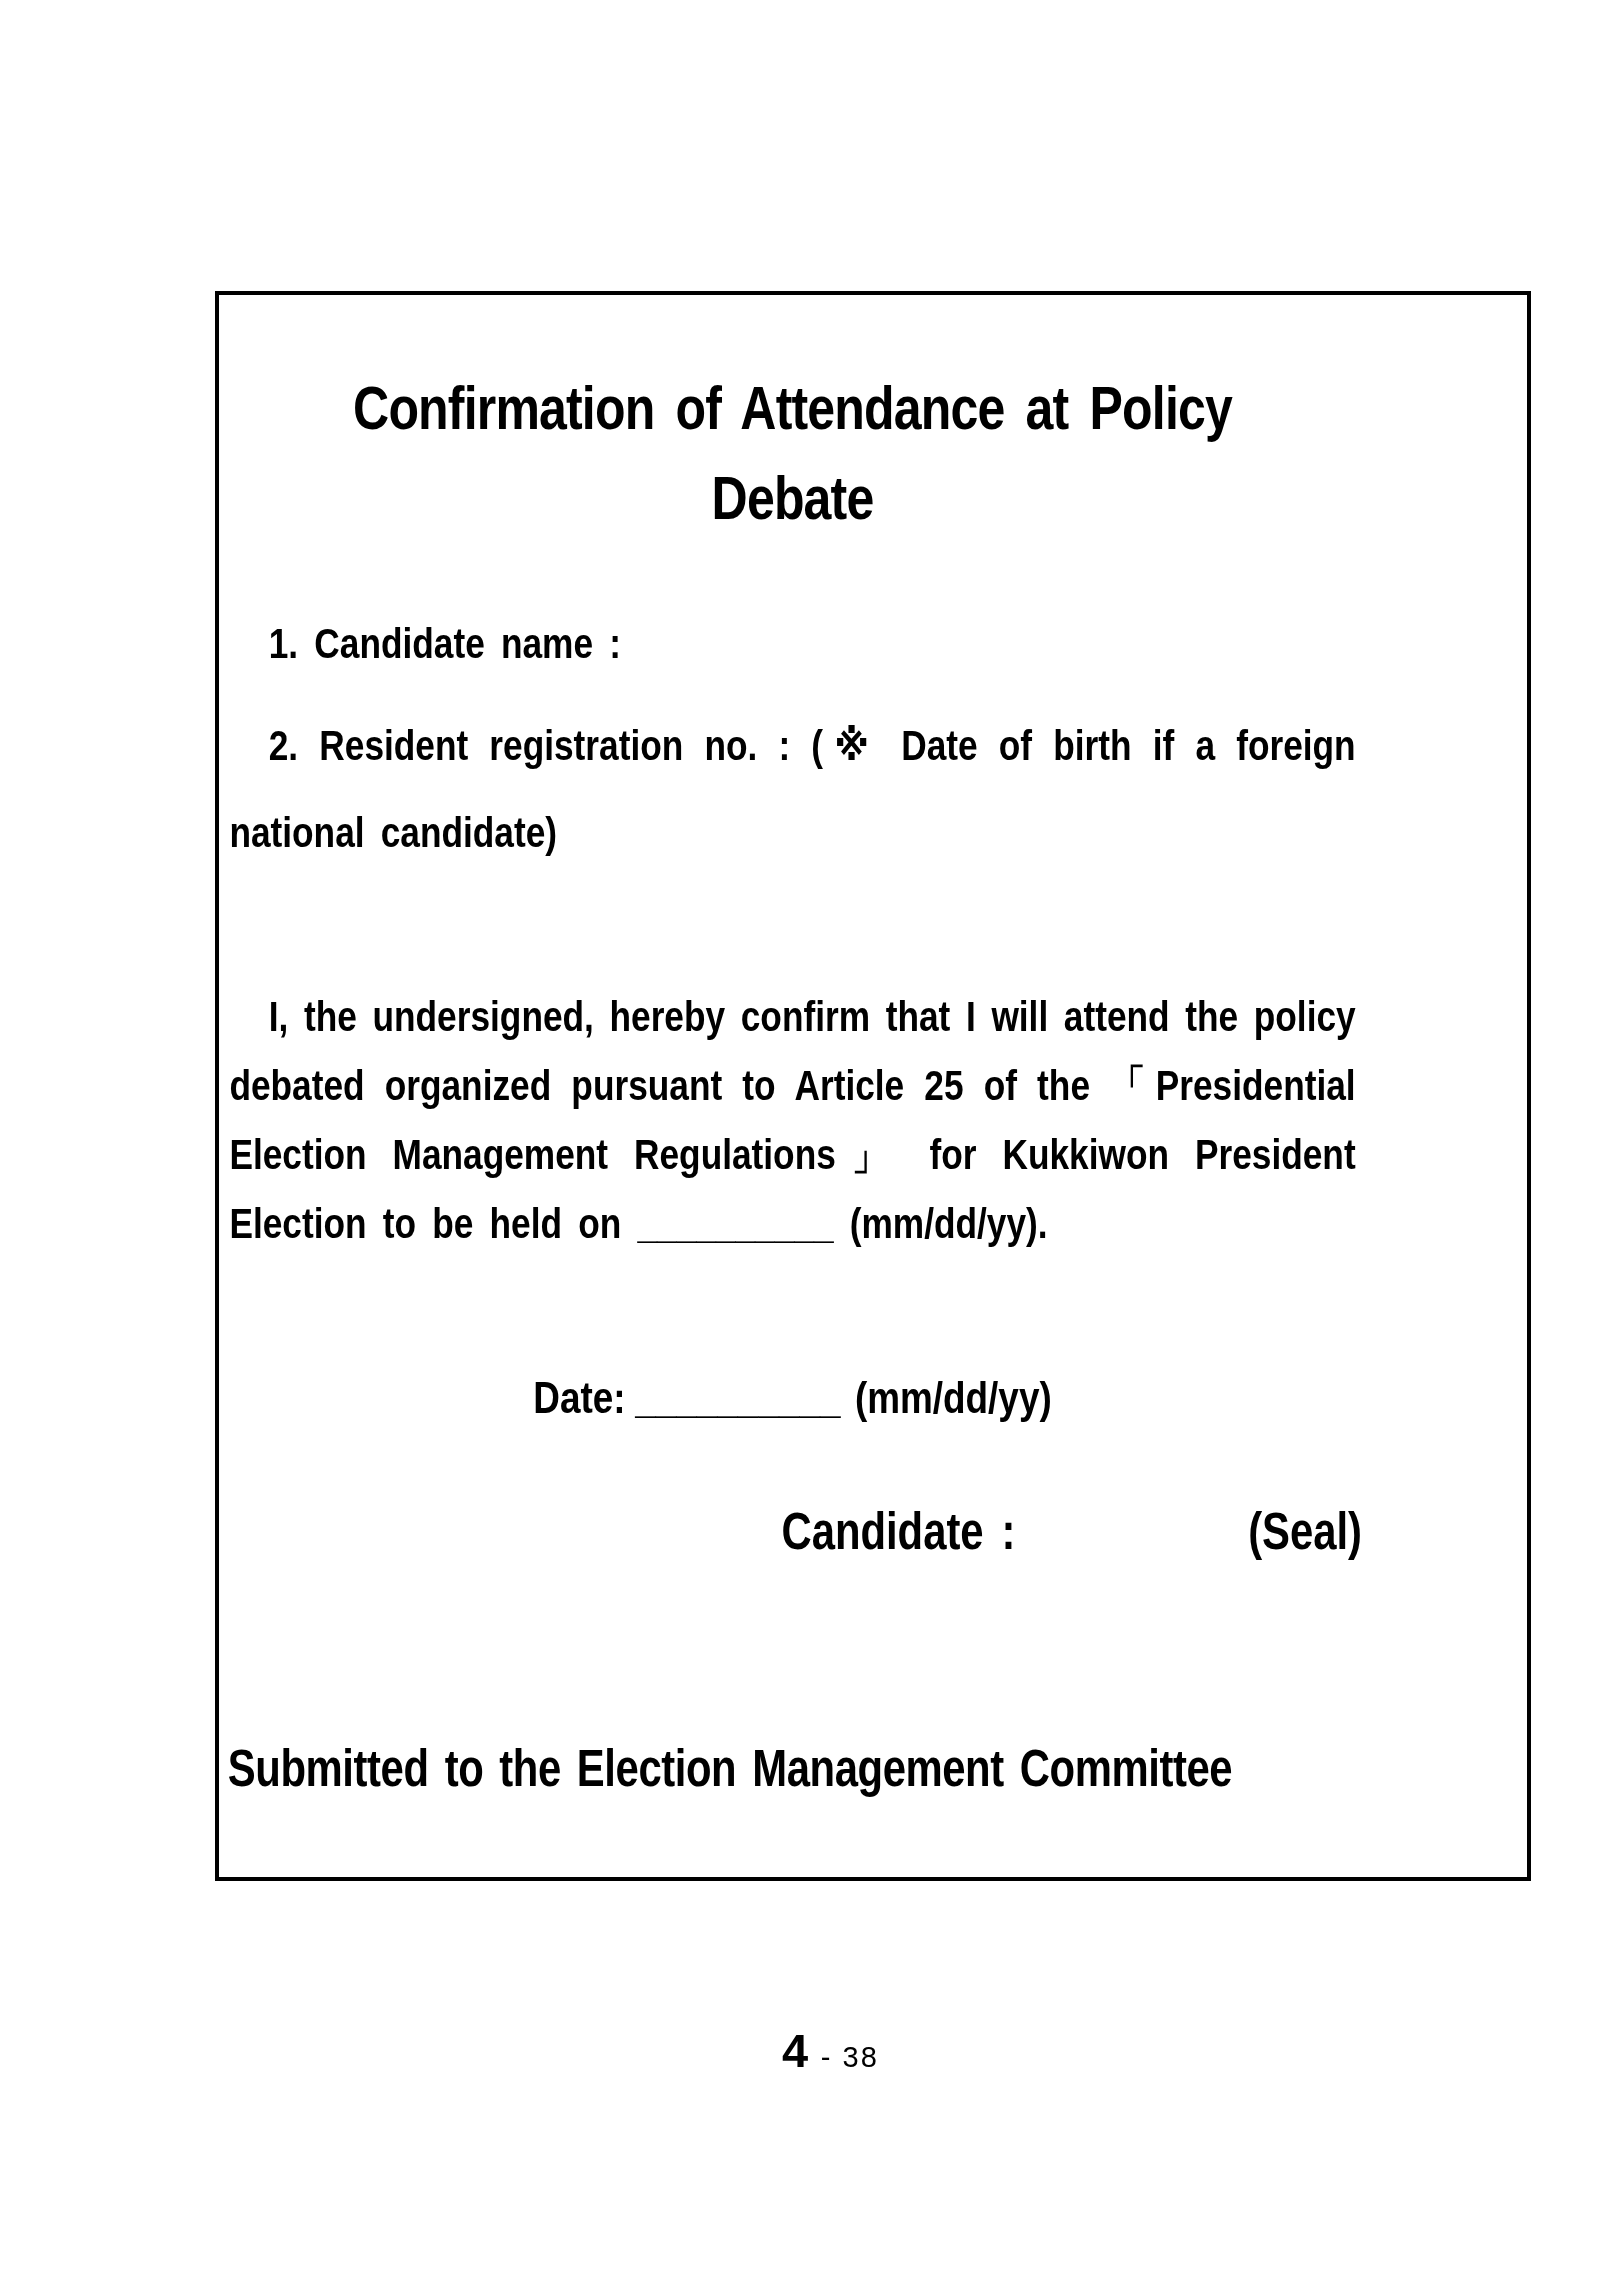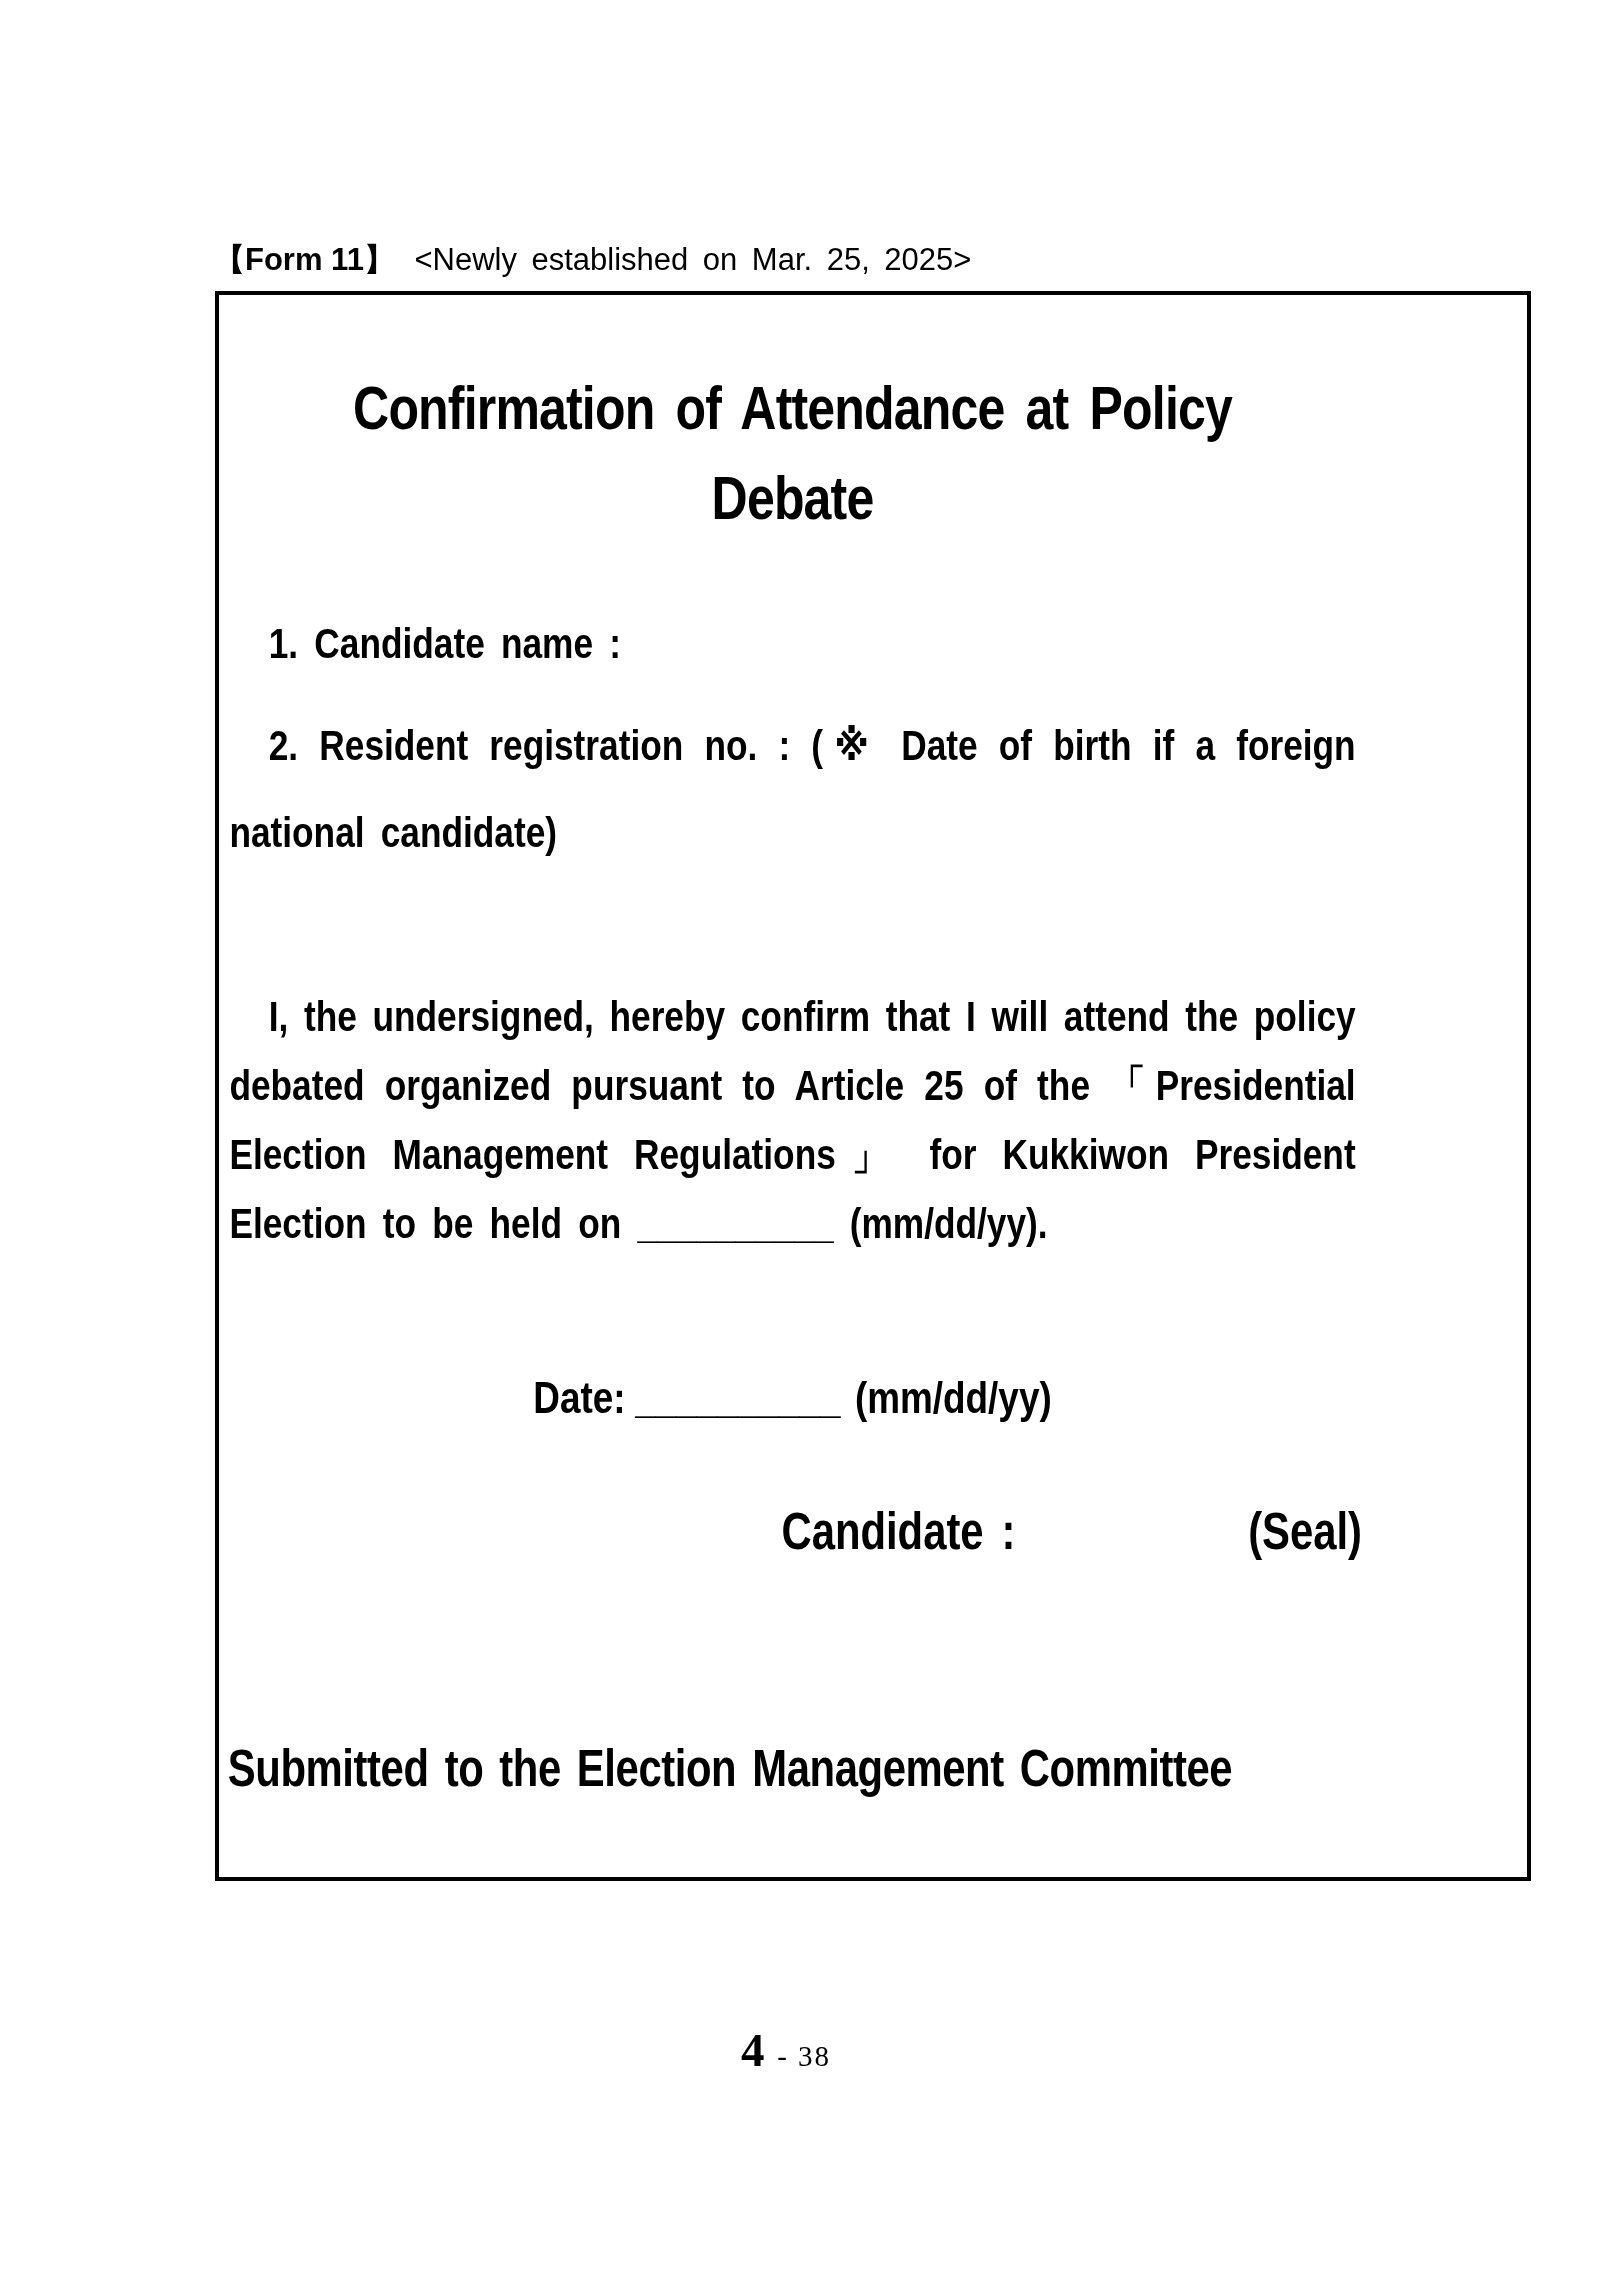--- a/index.html
+++ b/index.html
@@ -66,35 +66,32 @@
   .seal{position:absolute;right:4.9px;}
 
   .footer-line{
     top:1446px;left:10.8px;right:12.7px;
     font-size:51px;line-height:55px;
     word-spacing:5.9px;letter-spacing:-0.5px;white-space:nowrap;
   }
 
   
   .page-number{
-    position:absolute;left:741px;top:2023px;
-    font-family:Liberation Serif, serif;
+    position:absolute;left:782px;top:2023px;
+    font-family:Liberation Sans, sans-serif;
     white-space:nowrap;
   }
   .pn-main{font-size:47px;font-weight:700;}
   .pn-suffix{font-size:29px;font-weight:400;margin-left:12.7px;letter-spacing:2px;}
 </style>
 </head>
 <body>
 
 <div class="page">
 
-  <div class="form-label">
-    <span class="form-tag">【Form 11】</span><span class="form-note">&lt;Newly established on Mar. 25, 2025&gt;</span>
-  </div>
 
   <div class="form-box">
     <div class="box-content">
 
       <div class="title">
         <div>Confirmation of Attendance at Policy</div>
         <div>Debate</div>
       </div>
 
       <div class="item1">1. Candidate name :</div>

